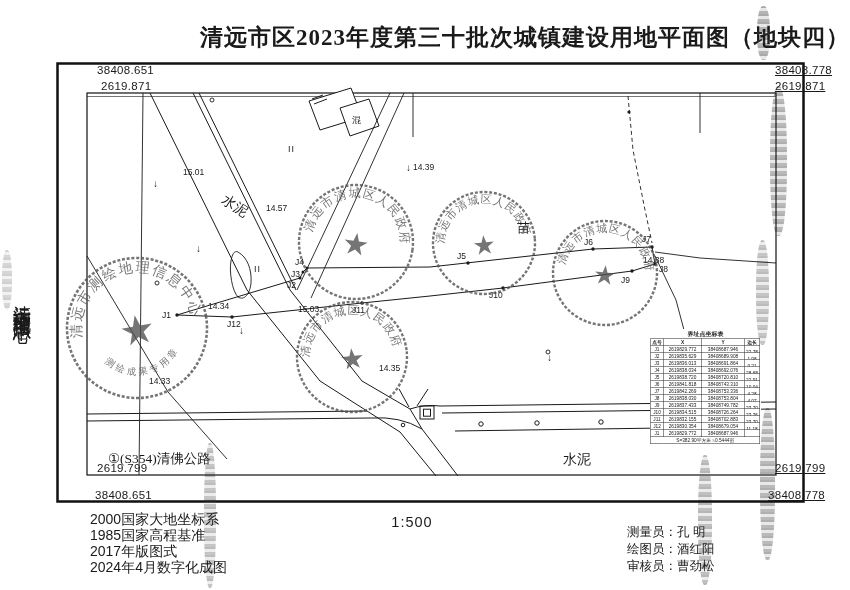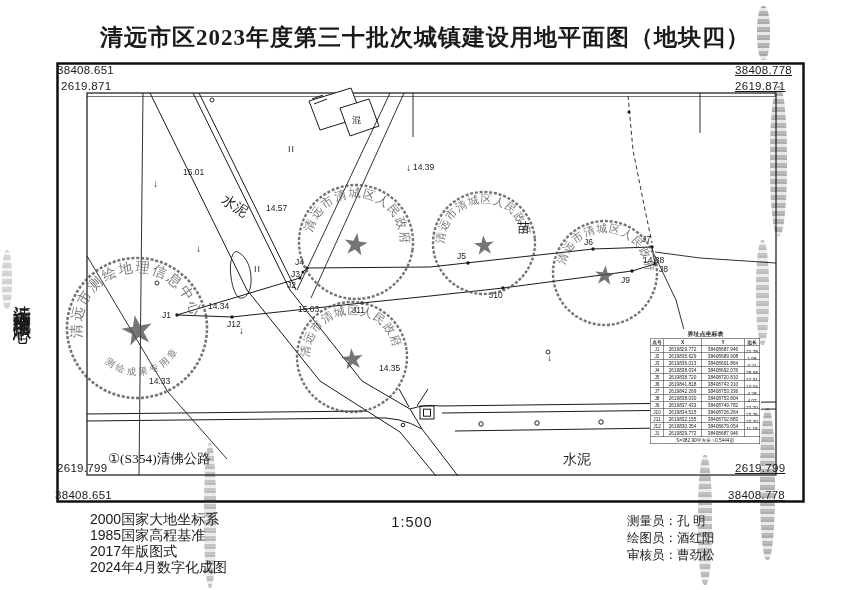--- a/index.html
+++ b/index.html
@@ -1,40 +1,40 @@
 <!DOCTYPE html>
 <html><head>
 <meta charset="utf-8">
 <style>
   html,body{margin:0;padding:0;background:#e9e9e9;}
   .page{position:relative;width:850px;height:590px;background:#ffffff;overflow:hidden;
         font-family:"Liberation Sans",sans-serif;color:#1a1a1a;}
-  .title{position:absolute;left:0;right:0;top:22px;text-align:center;
+  .title{position:absolute;left:0;right:0;top:22px;text-align:right;
          font-family:"Liberation Serif",serif;font-weight:700;font-size:23px;letter-spacing:1px;}
-  .corner{position:absolute;font-size:11.5px;letter-spacing:.3px;white-space:nowrap;}
+  .corner{position:absolute;font-size:11.5px;letter-spacing:.3px;white-space:nowrap;margin-left:40px;}
   .r{width:70px;text-align:left;text-decoration:underline;}
   svg text{font-family:"Liberation Sans",sans-serif;fill:#1a1a1a;}
   svg .cjk{font-family:"Liberation Serif",serif;}
   .seal{opacity:.78;}
   .seal text{fill:#4f4f4f;}
   .seal circle{stroke:#4f4f4f;}
   
   .ct{position:absolute;left:650px;top:329px;width:110px;height:120px;background:#fff;}
   .ct-inner{transform:scale(.5);transform-origin:0 0;width:220px;background:#fff;padding:1px;}
   .ct-title{text-align:center;font-family:"Liberation Serif",serif;font-weight:700;font-size:12px;margin:0 0 1px 0;}
   .ct table{border-collapse:collapse;width:218px;background:#fff;table-layout:fixed;}
   .ct td,.ct th{border:1px solid #222;font-size:9.5px;font-weight:400;text-align:center;
                 padding:0;height:13px;white-space:nowrap;overflow:hidden;}
   .ct th{font-weight:700;}
   .c-pt{width:24px;}.c-x{width:76px;}.c-y{width:84px;}.c-len{width:30px;}
   .len span{position:relative;top:6px;display:inline-block;}
   
   .notes{position:absolute;left:90px;top:511px;font-size:14px;line-height:16px;}
   .scale{position:absolute;left:367px;top:514px;width:90px;text-align:center;font-size:14.5px;letter-spacing:1px;}
-  .staff{position:absolute;left:627px;top:513px;font-size:12.5px;line-height:17px;}
+  .staff{position:absolute;left:627px;top:524px;font-size:12.5px;line-height:17px;}
   .side-text{position:absolute;left:10px;top:291px;writing-mode:vertical-rl;
              font-family:"Liberation Serif",serif;font-size:18px;letter-spacing:2px;}
   
   .stain{position:absolute;border-radius:45%;filter:blur(.7px);
     background:repeating-linear-gradient(180deg,rgba(35,35,35,.6) 0 2px,rgba(110,110,110,.25) 2px 5px,rgba(25,25,25,.5) 5px 8px);}
 </style>
 </head>
 <body>
 
 <div class="page">

